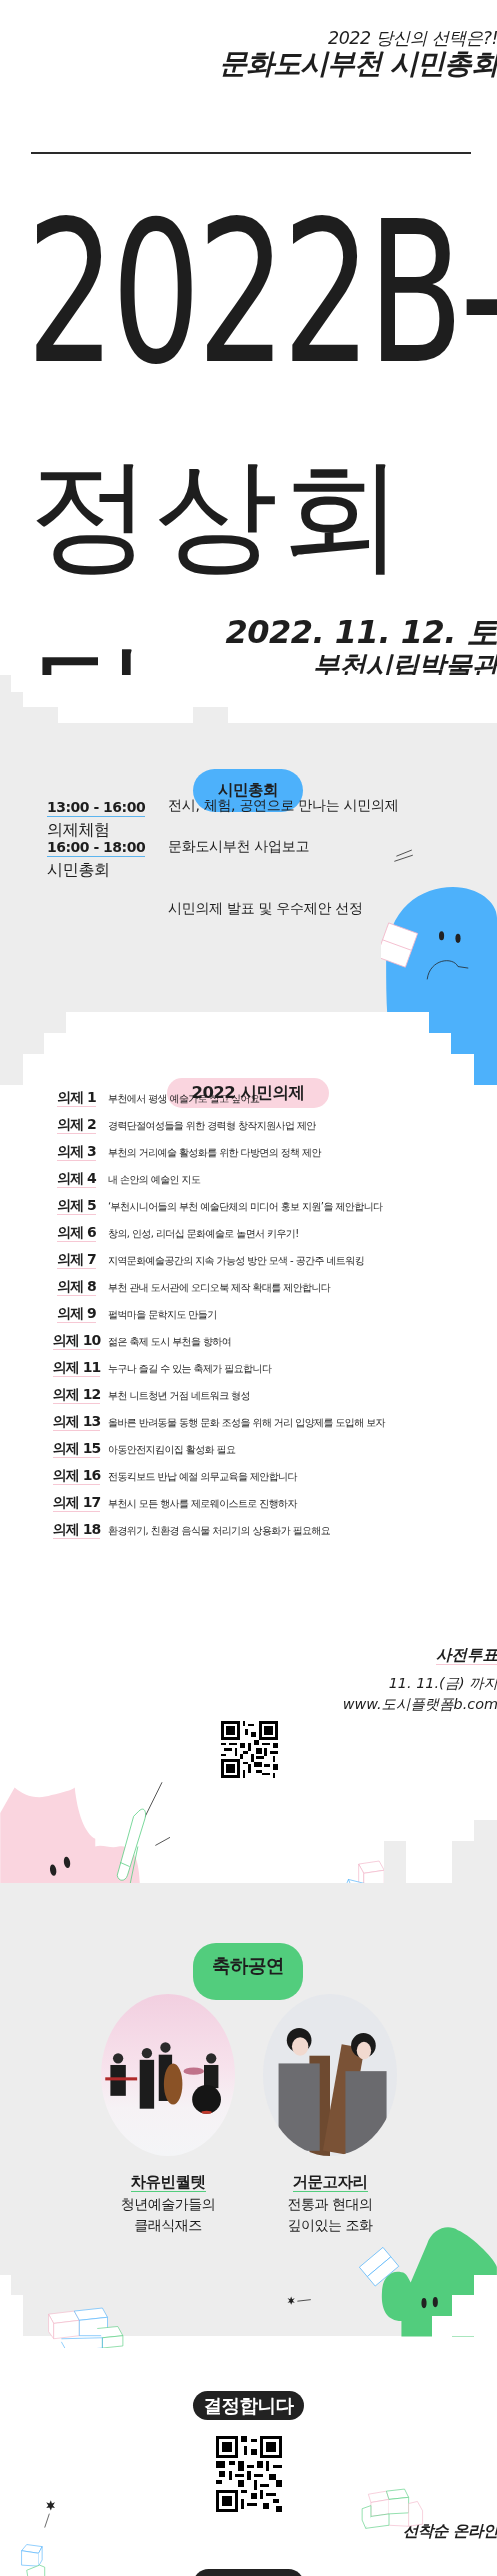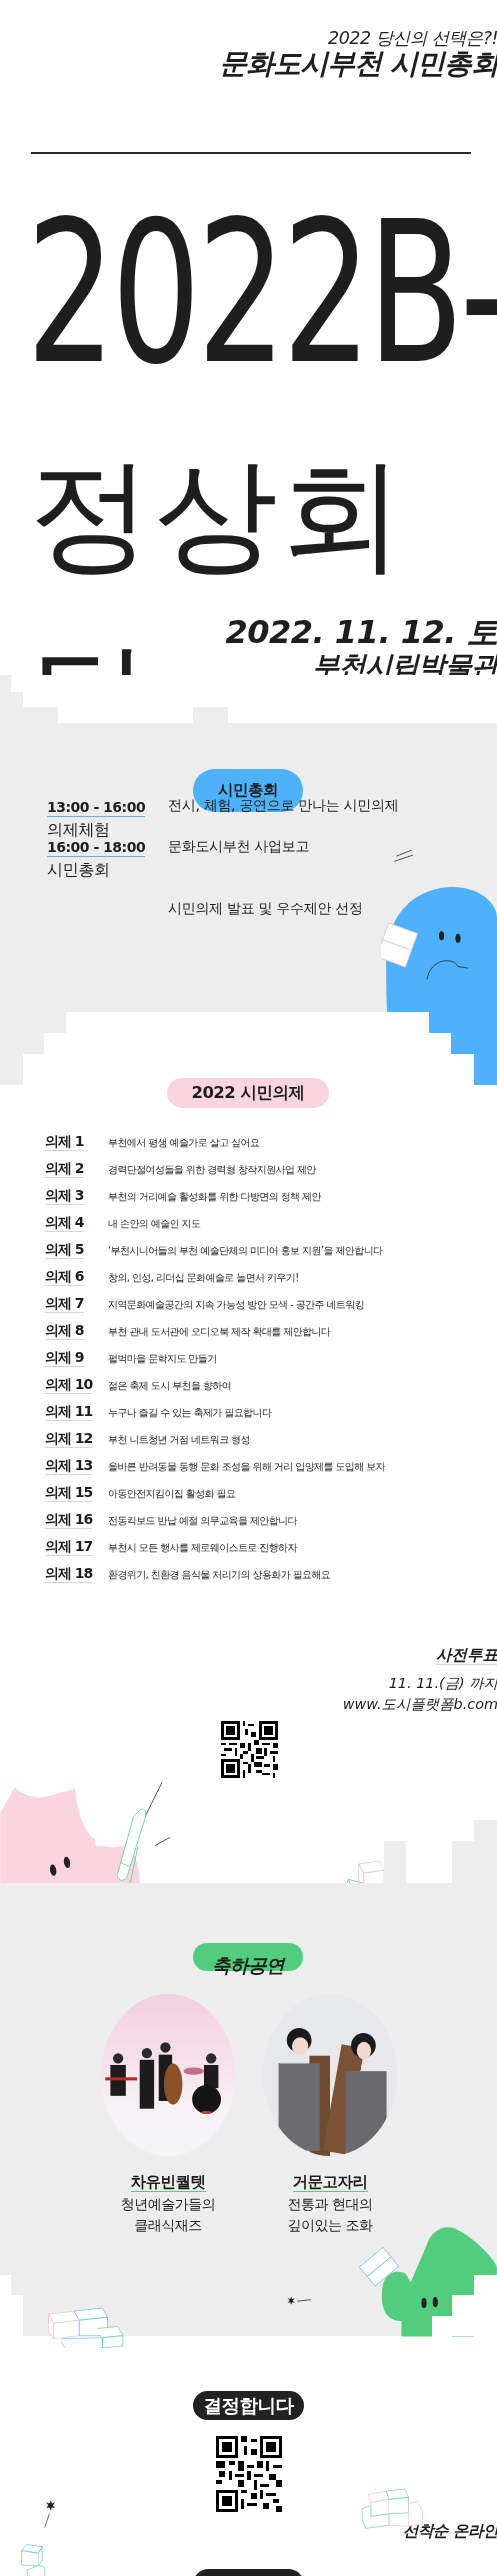--- a/index.html
+++ b/index.html
@@ -117,21 +117,21 @@
 <div class="abs" style="top:1012px;left:66px;width:363px;height:20.6px;background:#fff;"></div>
 <div class="abs gray" style="top:1012px;left:0;width:66px;height:72px;"></div>
 <div class="abs" style="top:1033px;left:44px;width:407px;height:20.6px;background:#fff;"></div>
 <div class="abs" style="top:1054px;left:23px;width:451px;height:31px;background:#fff;"></div>
 <div class="abs" style="top:1054px;left:0;width:23px;height:31px;background:#ededed;"></div>
 <div class="abs" style="top:1054px;left:474px;width:24px;height:31px;background:#4db1fb;"></div>
 <div class="abs" style="top:1033px;left:451px;width:46px;height:20.6px;background:#4db1fb;"></div>
 
 <div class="abs pill pill-pink" style="top:1078px;left:167px;width:162px;height:30px;line-height:30px;font-size:16.5px;">2022 시민의제</div>
 
-<div class="abs agenda" style="top:1133px;">
+<div class="abs agenda" style="top:1089px;text-align:center;">
   <div class="agenda-row">
       <div class="agenda-label"><span>의제 1</span></div>
       <div class="agenda-text">부천에서 평생 예술가로 살고 싶어요</div>
     </div>
   <div class="agenda-row">
       <div class="agenda-label"><span>의제 2</span></div>
       <div class="agenda-text">경력단절여성들을 위한 경력형 창작지원사업 제안</div>
     </div>
   <div class="agenda-row">
       <div class="agenda-label"><span>의제 3</span></div>
@@ -272,21 +272,21 @@
       <path d="M5 50 L10 38 L15 50"></path>
     </g>
 </svg>
 
 <div class="abs gray" style="top:1883px;left:0;width:498px;height:453px;"></div>
 
 <div class="abs" style="top:1820px;left:474px;width:24px;height:63px;background:#ededed;"></div>
 <div class="abs" style="top:1841px;left:384px;width:21.6px;height:42px;background:#ededed;"></div>
 <div class="abs" style="top:1841px;left:452px;width:22px;height:42px;background:#ededed;"></div>
 
-<div class="abs pill pill-green" style="top:1943px;height:28px;line-height:45px;font-style:italic;">축하공연</div>
+<div class="abs pill pill-green" style="top:1943px;height:57px;line-height:45px;">축하공연</div>
 
 <div class="abs photo" style="top:1994px;left:101px;width:134px;height:162px;background:linear-gradient(180deg,#f2cfe0 0%,#f7e2ec 45%,#f6f2f5 70%,#f4f5f7 100%);">
   <svg width="134" height="162" viewBox="0 0 260 315">
     <rect x="18" y="138" width="30" height="60" fill="#1c1c1c"></rect>
       <circle cx="33" cy="125" r="10" fill="#2a2a2a"></circle>
     <rect x="8" y="162" width="62" height="6" fill="#b02a2a"></rect>
     <rect x="75" y="128" width="28" height="95" fill="#1c1c1c"></rect>
       <circle cx="89" cy="115" r="10" fill="#2a2a2a"></circle>
     <rect x="112" y="118" width="26" height="90" fill="#1c1c1c"></rect>
       <circle cx="125" cy="104" r="10" fill="#2a2a2a"></circle>

